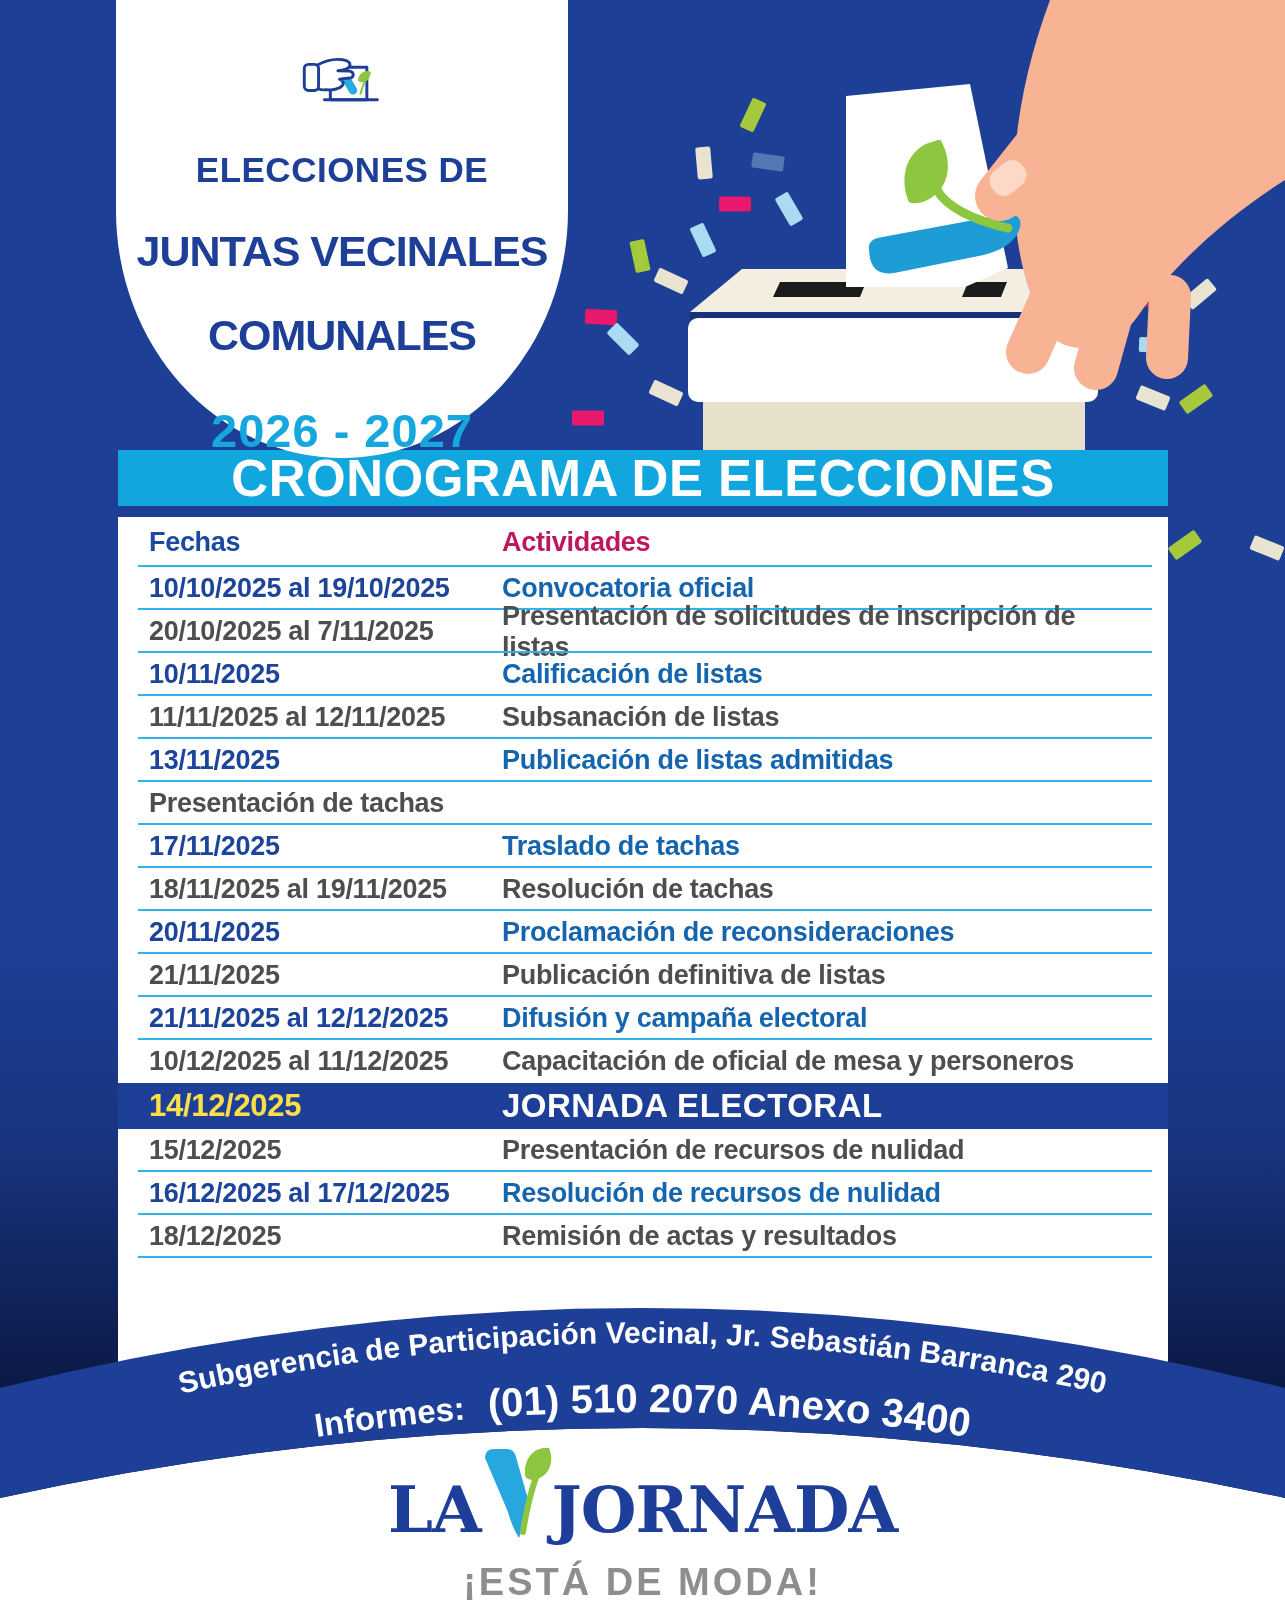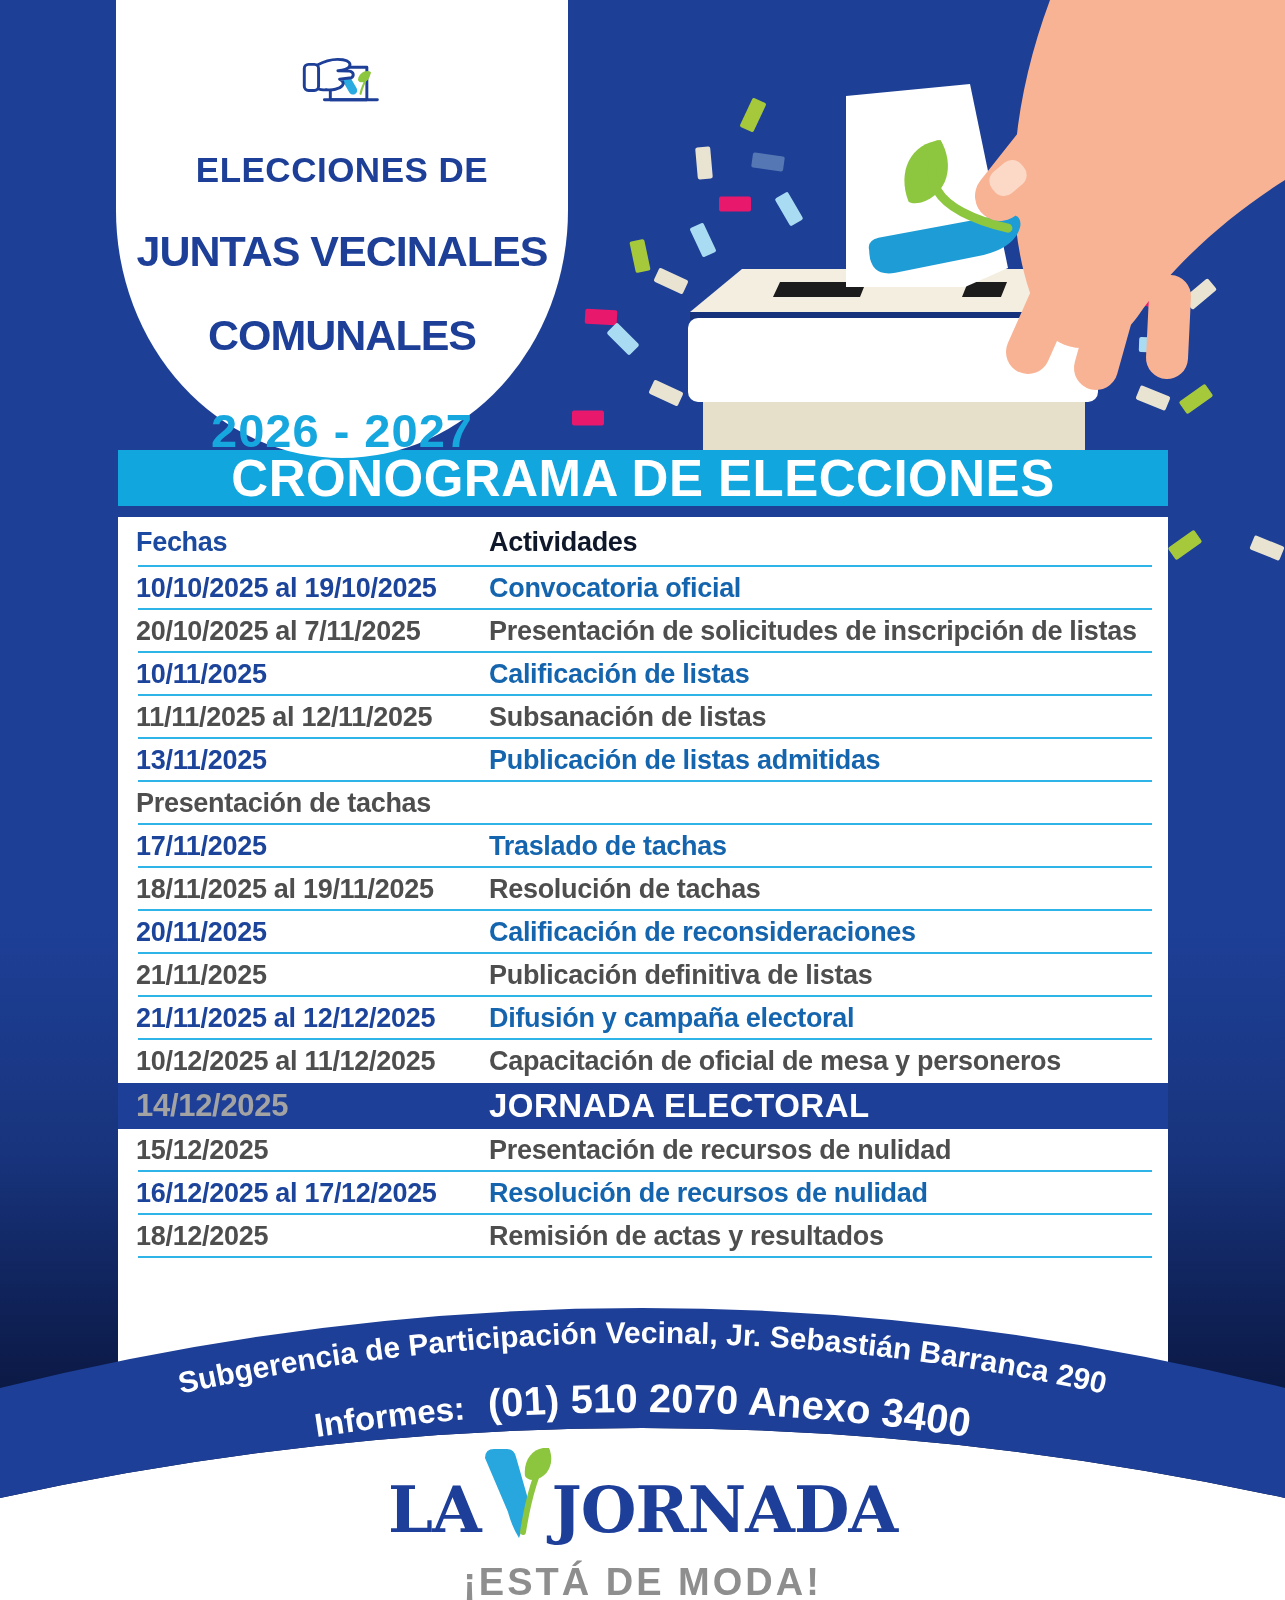--- a/index.html
+++ b/index.html
@@ -28,32 +28,32 @@
 
   
   .banner {
     position:absolute; left:118px; top:450px; width:1050px; height:56px;
     background:#12a6de; display:flex; align-items:center; justify-content:center; z-index:2;
   }
   .banner-title { color:#ffffff; font-size:51px; font-weight:800; letter-spacing:0.5px; }
 
   
   .sched { position:absolute; left:118px; top:517px; width:1050px; height:873px; background:#ffffff; z-index:2; }
-  .row { position:relative; display:flex; align-items:center; height:43px; padding:0 20px 0 18px; }
+  .row { position:relative; display:flex; align-items:center; height:43px; padding:0 20px 0 31px; }
   .row.header { height:50px; }
   .row:not(.no-div)::after { content:""; position:absolute; left:20px; right:16px; bottom:0; height:2px; background:#2fb4e8; }
   .c-date { width:353px; flex:none; font-size:27px; font-weight:700; letter-spacing:-0.3px; }
   .c-act  { flex:1; font-size:27px; font-weight:700; letter-spacing:-0.3px; }
   .header .c-date { color:#1b4aa0; }
-  .header .c-act  { color:#0f172a; }
+  .header .c-act  { color:#be185d; }
   .blue .c-date { color:#1c449b; }
   .blue .c-act  { color:#1565ae; }
   .gray .c-date, .gray .c-act { color:#4e4e4e; }
   .highlight { background:#1d3f97; height:46px; }
-  .highlight .c-date { color:#a3a3a3; font-size:31px; font-weight:800; }
+  .highlight .c-date { color:#fde047; font-size:31px; font-weight:800; }
   .highlight .c-act  { color:#ffffff; font-size:33px; font-weight:800; letter-spacing:0.5px; }
 
   
   .footer-svg { position:absolute; left:0; top:1240px; z-index:4; }
   .arc-text  { fill:#ffffff; font-weight:700; }
 
   
   .brand { position:absolute; left:0; top:1448px; width:100%; text-align:center; z-index:5; }
   .brand-line { display:inline-flex; align-items:flex-end; }
   .brand-word { font-family:"DejaVu Serif","Liberation Serif",serif; font-weight:700; font-size:64px; color:#1e3f99; letter-spacing:-1px; line-height:1; }
@@ -191,21 +191,21 @@
       <span class="c-act">Traslado de tachas</span>
     </div>
 
     <div class="row gray">
       <span class="c-date">18/11/2025 al 19/11/2025</span>
       <span class="c-act">Resolución de tachas</span>
     </div>
 
     <div class="row blue">
       <span class="c-date">20/11/2025</span>
-      <span class="c-act">Calificación de reconsideraciones</span>
+      <span class="c-act">Proclamación de reconsideraciones</span>
     </div>
 
     <div class="row gray">
       <span class="c-date">21/11/2025</span>
       <span class="c-act">Publicación definitiva de listas</span>
     </div>
 
     <div class="row blue">
       <span class="c-date">21/11/2025 al 12/12/2025</span>
       <span class="c-act">Difusión y campaña electoral</span>

